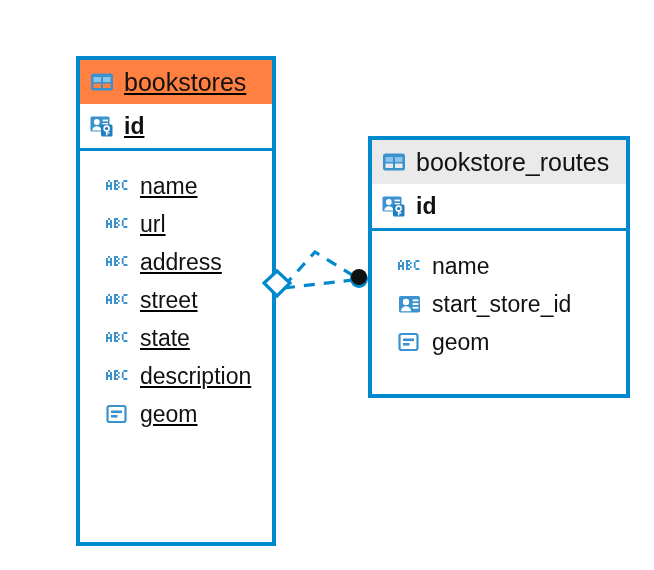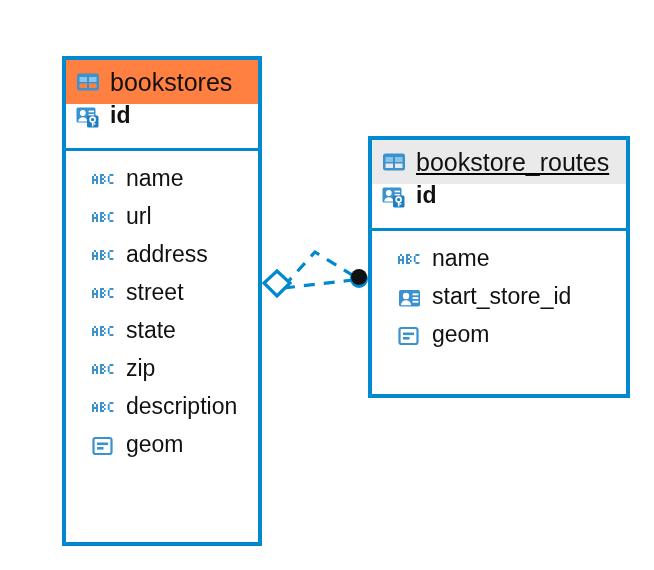--- a/index.html
+++ b/index.html
@@ -32,41 +32,41 @@
 
   .entity-header {
     box-sizing: border-box;
     display: flex;
     align-items: center;
     gap: 9px;
     padding: 5px 8px 5px 9px;
     height: 44px;
   }
   .entity-header.accent { background: #ff8040; }
-  .entity-header.plain  { background: #eaeaea; text-decoration: underline; }
+  .entity-header.plain  { background: #eaeaea; }
 
   .entity-title {
     font-size: 25px;
     color: #111111;
     line-height: 1;
     white-space: nowrap;
   }
 
   .pk-divider {
     height: 3px;
     background: #0089ce;
     margin: 0;
   }
 
   .field-list { padding: 16px; }
 
   .field {
     box-sizing: border-box;
     display: flex;
-    align-items: flex-start;
+    align-items: center;
     gap: 9px;
     height: 38px;
     padding: 0 8px 0 9px;
   }
   .field.pk { height: 44px; }
 
   .field-label {
     font-size: 23px;
     color: #111111;
     line-height: 1;
@@ -88,21 +88,21 @@
     width: 654px;
     height: 570px;
     pointer-events: none;
   }
 </style>
 </head>
 <body>
 
 <div id="canvas">
 
-  <div class="entity" style="left:62px; top:56px; width:200px; height:490px;">
+  <div class="entity" style="left:76px; top:56px; width:200px; height:490px;text-decoration:underline;">
 
     <div class="entity-header accent">
       <span class="icon">
         <svg width="26" height="26" viewBox="0 0 26 26">
           <rect x="2" y="4.5" width="22" height="17" rx="2.5" fill="#3a92cf"></rect>
           <rect x="4.5" y="8" width="7.5" height="5" fill="#8bc4e8"></rect>
           <rect x="14" y="8" width="7.5" height="5" fill="#8bc4e8"></rect>
           <rect x="4.5" y="14.5" width="7.5" height="4.5" fill="#ff8040"></rect>
           <rect x="14" y="14.5" width="7.5" height="4.5" fill="#ff8040"></rect>
         </svg>
@@ -242,42 +242,20 @@
                 <rect x="11" y="15" width="2" height="2"></rect>
               <rect x="18.4" y="7" width="4" height="2"></rect>
                 <rect x="16.8" y="9" width="1.8" height="6"></rect>
               <rect x="18.4" y="15" width="4" height="2"></rect>
             </g>
           </svg>
         </span>
         <span class="field-label">state</span>
       </div>
 
-      <div class="field">
-        <span class="icon">
-          <svg width="26" height="26" viewBox="0 0 26 26">
-            <g fill="#3a92cf">
-              <rect x="1" y="9" width="2" height="8"></rect>
-                <rect x="3" y="7" width="2" height="2"></rect>
-              <rect x="5" y="9" width="2" height="8"></rect>
-                <rect x="3" y="12" width="2" height="2"></rect>
-              <rect x="9" y="7" width="2" height="10"></rect>
-                <rect x="11" y="7" width="2" height="2"></rect>
-              <rect x="13" y="9" width="1.6" height="2"></rect>
-                <rect x="11" y="11" width="2" height="2"></rect>
-              <rect x="13" y="13" width="1.6" height="2"></rect>
-                <rect x="11" y="15" width="2" height="2"></rect>
-              <rect x="18.4" y="7" width="4" height="2"></rect>
-                <rect x="16.8" y="9" width="1.8" height="6"></rect>
-              <rect x="18.4" y="15" width="4" height="2"></rect>
-            </g>
-          </svg>
-        </span>
-        <span class="field-label">zip</span>
-      </div>
 
       <div class="field">
         <span class="icon">
           <svg width="26" height="26" viewBox="0 0 26 26">
             <g fill="#3a92cf">
               <rect x="1" y="9" width="2" height="8"></rect>
                 <rect x="3" y="7" width="2" height="2"></rect>
               <rect x="5" y="9" width="2" height="8"></rect>
                 <rect x="3" y="12" width="2" height="2"></rect>
               <rect x="9" y="7" width="2" height="10"></rect>

